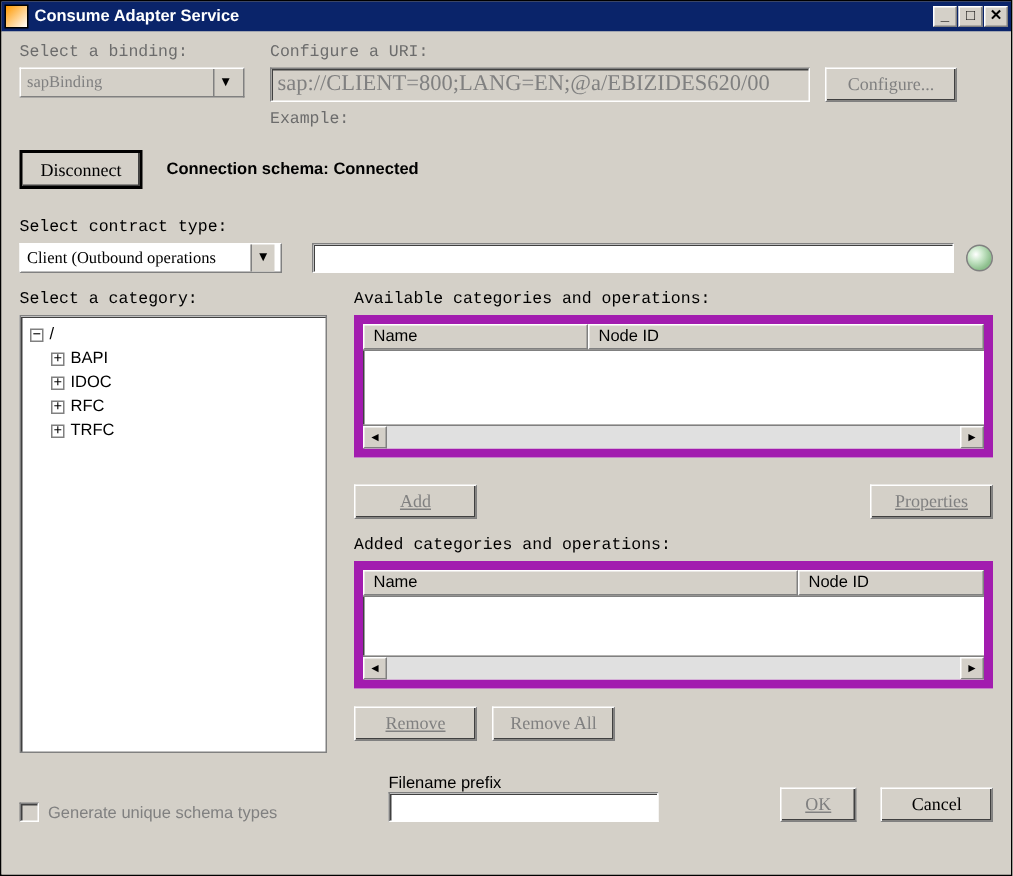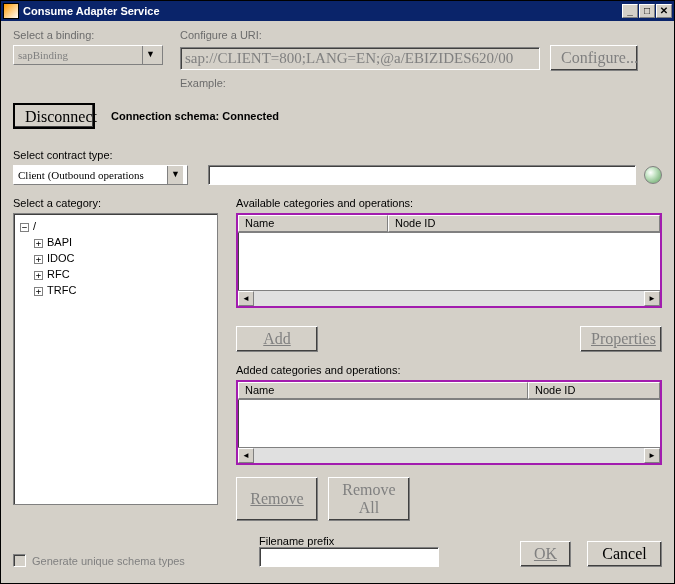--- a/index.html
+++ b/index.html
@@ -46,34 +46,34 @@
   color:#000;
   font-family: Arial;
   font-weight:bold;
 }
 .client {
   flex: 1;
   background: #d4d0c8;
   padding: 8px 12px 10px 12px;
   position: relative;
 }
-.row { margin-bottom: 4px; }
+.row { margin-bottom: 4px; font-family: Liberation Mono, monospace; }
 .label { color: #6c6c6c; }
 .label-enabled { color: #000; }
 .connection-row { display: flex; gap: 12px; }
 .group-binding { width: 155px; }
 .group-uri { flex: 1; }
 .btn {
   background: #d4d0c8;
   border: 1px solid #808080;
   border-top-color:#fff; border-left-color:#fff;
   box-shadow: inset -1px -1px 0 #404040, inset 1px 1px 0 #d4d0c8;
   padding: 3px 10px;
   font-family: Tahoma;
-  font-size: 16px;
+  font-size: 12px;
   cursor: default;
   text-align:center;
 }
 .btn-disabled { color: #808080; }
 .combo {
   display: inline-flex;
   height: 20px;
   border: 1px solid #808080;
   border-top-color:#fff; border-left-color:#fff;
   background: #d4d0c8;
@@ -123,21 +123,21 @@
   border:1px solid #808080;
   text-align:center;
   line-height:7px;
   font-size:9px;
   margin-right:4px;
   vertical-align:middle;
   font-family:monospace;
 }
 .listview {
   background:#fff;
-  border:2px solid #a21caf;
+  border:6px solid #a21caf;
   box-shadow: inset 1px 1px 0 #404040;
   font-size:11px;
   overflow:hidden;
 }
 .lv-head {
   display:flex;
   background:#d4d0c8;
   border-bottom:1px solid #808080;
 }
 .lv-col {

